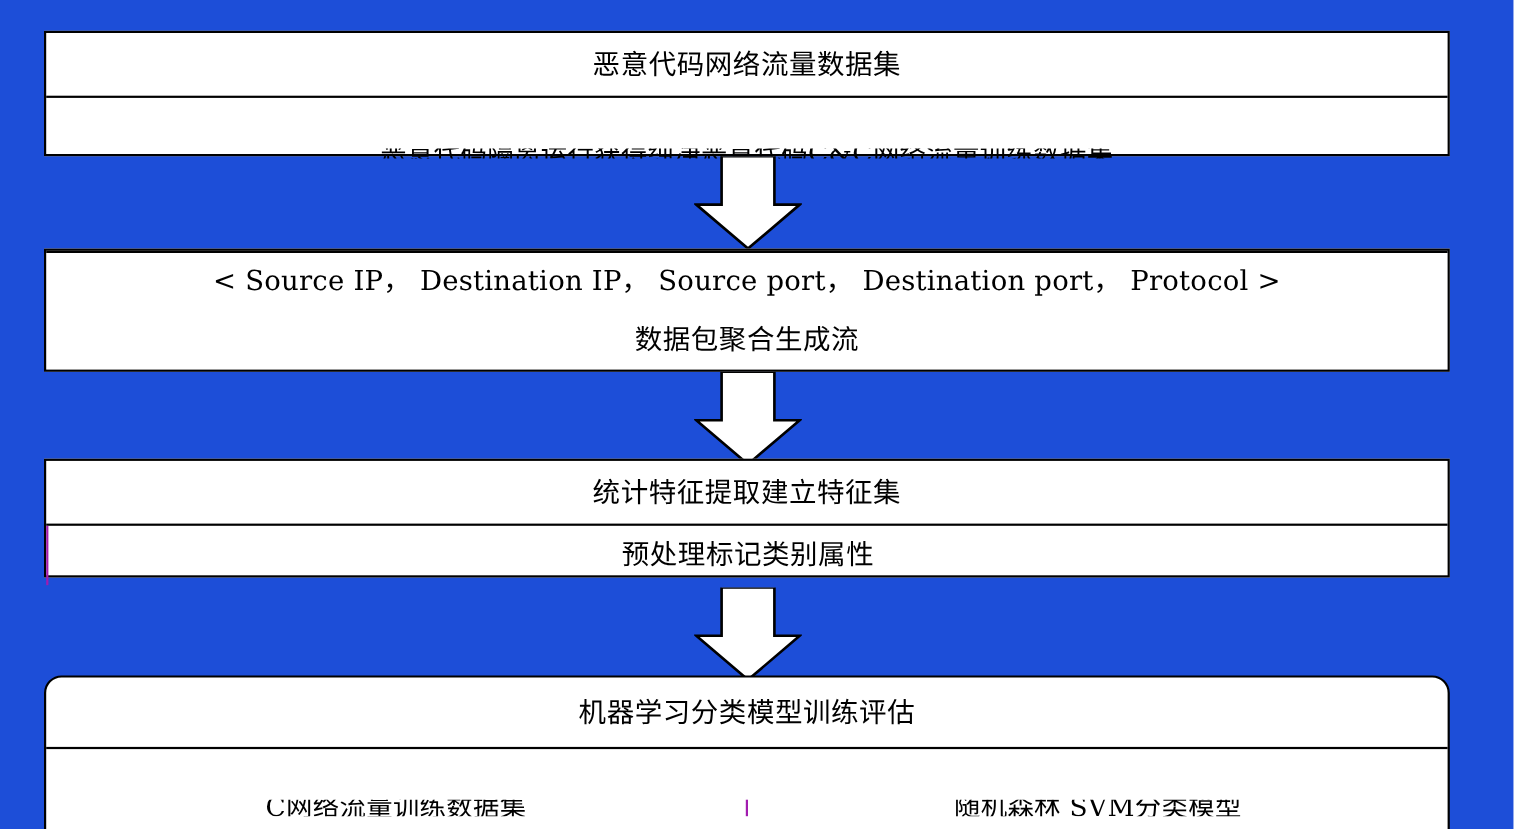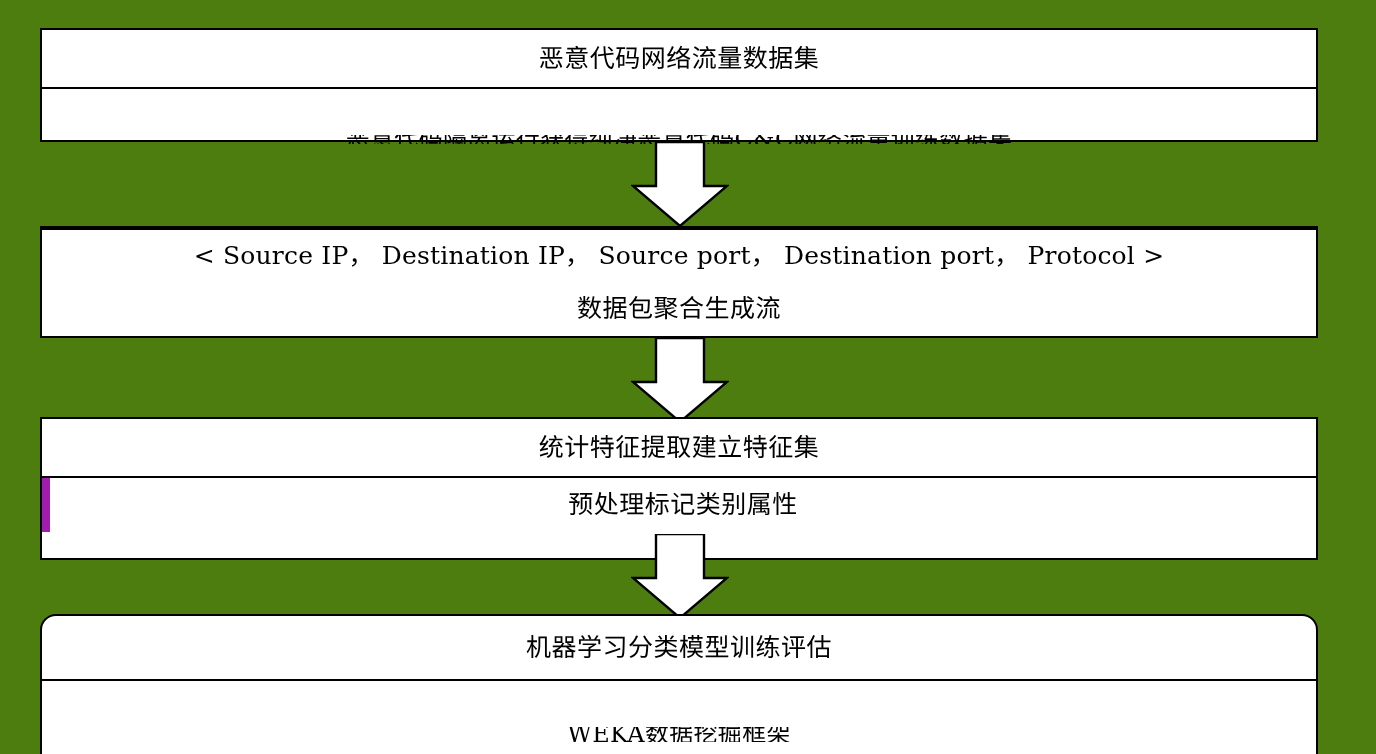--- a/index.html
+++ b/index.html
@@ -13,21 +13,21 @@
     height: 754px;
     font-family: "DejaVu Serif", "Liberation Serif", serif;
     color: #000000;
     overflow: hidden;
   }
 
   #canvas {
     position: relative;
     width: 1376px;
     height: 754px;
-    background: #4d7c0f;
+    background: #1d4ed8;
     text-decoration: underline;
   }
 
   
   .block {
     position: absolute;
     left: 40px;
     width: 1278px;
     box-sizing: border-box;
     border: 2px solid #000000;
@@ -49,21 +49,21 @@
     box-sizing: border-box;
     display: flex;
     align-items: center;
     justify-content: center;
     text-align: center;
     padding: 0 6px;
     white-space: nowrap;
     overflow: hidden;
   }
   .cell.split-right {
-    border-left: 8px solid #a21caf;
+    border-left: 2px solid #a21caf;
   }
 
   
   .t-cn {
     font-family: "DejaVu Serif", "Liberation Serif", serif;
     font-size: 25px;
     line-height: 1.1;
     letter-spacing: 0.5px;
   }
   .t-en {
@@ -87,21 +87,21 @@
     width: 98px;
     height: 0;
   }
   .arrow svg {
     display: block;
   }
 
   
   .blk1 { top: 28px;  height: 114px; }
   .blk2 { top: 226px; height: 112px; }
-  .blk3 { top: 417px; height: 143px; }
+  .blk3 { top: 417px; height: 108px; }
   .blk4 { top: 614px; height: 162px; border-radius: 16px; }
 
   .blk1 .row { height: 57px; }
   .blk2 .row { height: 54px; }
   .blk3 .row { height: 56.5px; }
   .blk4 .row { height: 63px; }
 
   .arw1 { top: 142px; }
   .arw2 { top: 338px; }
   .arw3 { top: 534px; }
@@ -154,17 +154,18 @@
     <svg width="98" height="86" viewBox="0 0 98 86" xmlns="http://www.w3.org/2000/svg">
       <polygon points="25,0 73,0 73,44 96,44 49,84 2,44 25,44" fill="#ffffff" stroke="#000000" stroke-width="2.4" stroke-linejoin="miter"></polygon>
     </svg>
   </div>
 
   <div class="block blk4">
     <div class="row">
       <div class="cell t-cn">机器学习分类模型训练评估</div>
     </div>
     <div class="row divided-top">
-      <div class="cell t-mixed">WEKA数据挖掘框架</div>
+      <div class="cell t-mixed">C网络流量训练数据集</div>
+      <div class="cell split-right t-mixed">随机森林 SVM分类模型</div>
     </div>
   </div>
 
 </div>
 
 </body></html>

